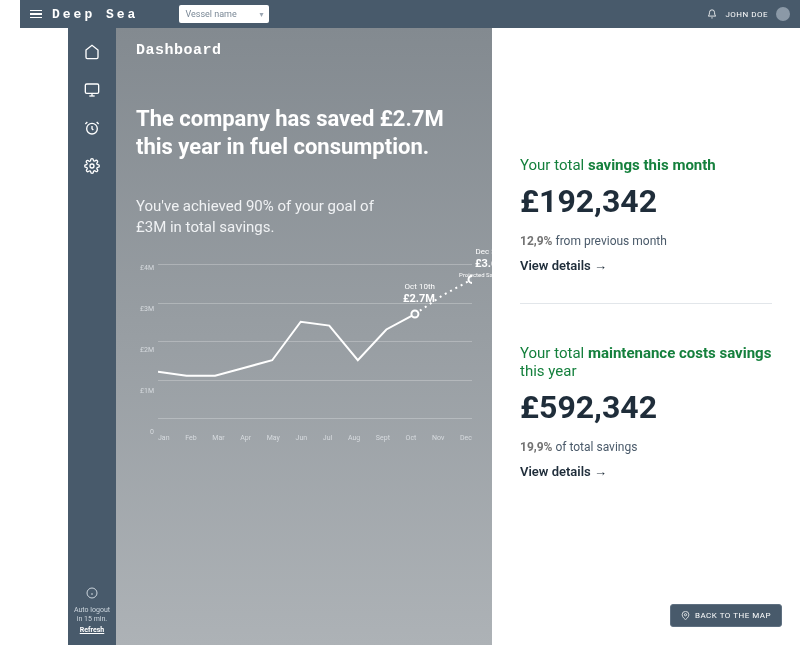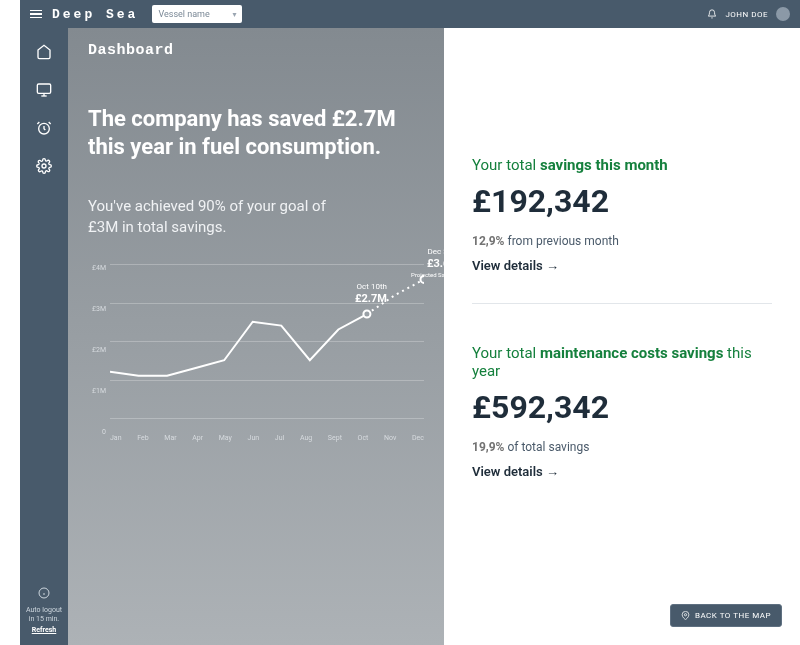--- a/index.html
+++ b/index.html
@@ -6,31 +6,31 @@
 body { font-family: -apple-system, BlinkMacSystemFont, "Segoe UI", Roboto, Helvetica, Arial, sans-serif; width: 800px; height: 645px; overflow: hidden; background: #fff; }
 
 .app { display: flex; flex-direction: column; width: 100%; height: 100%; padding-left: 20px; }
 
 
 .topbar { background: #485a6b; height: 28px; display: flex; align-items: center; padding: 0 10px; color: #fff; }
 .topbar-left { display: flex; align-items: center; gap: 10px; }
 .menu-icon { cursor: pointer; display: flex; flex-direction: column; gap: 2px; }
 .menu-icon span { display: block; width: 12px; height: 1.5px; background: #fff; }
 .brand { font-family: "Courier New", monospace; letter-spacing: 3px; font-size: 13px; font-weight: bold; }
-.vessel-select { margin-left: 4px; background: #fff; border-radius: 2px; height: 18px; display: flex; align-items: center; padding: 0 6px; min-width: 90px; color: #7a8896; font-size: 9px; cursor: pointer; justify-content: space-between; }
+.vessel-select { margin-left: 31px; background: #fff; border-radius: 2px; height: 18px; display: flex; align-items: center; padding: 0 6px; min-width: 90px; color: #7a8896; font-size: 9px; cursor: pointer; justify-content: space-between; }
 .vessel-select .chev { font-size: 8px; color: #9aa5b1; }
 .topbar-right { margin-left: auto; display: flex; align-items: center; gap: 8px; font-size: 8px; letter-spacing: 0.5px; }
 .bell-icon { width: 10px; height: 10px; }
 .avatar { width: 14px; height: 14px; border-radius: 50%; background: #8b99a7; }
 
 
 .body { flex: 1; display: flex; min-height: 0; }
 
 
-.sidebar { width: 48px; background: #485a6b; display: flex; flex-direction: column; align-items: center; padding-top: 16px; color: #fff; }
+.sidebar { width: 48px; background: #485a6b; display: flex; flex-direction: column; align-items: center; padding-top: 16px; color: #fff; margin-left: 48px; }
 .sidebar-icon { width: 16px; height: 16px; margin-bottom: 22px; cursor: pointer; display:flex; align-items:center; justify-content:center; }
 .sidebar-footer { margin-top: auto; text-align: center; font-size: 7px; color: #cdd6de; padding-bottom: 10px; line-height: 1.3; }
 .sidebar-footer .refresh { font-weight: bold; color: #fff; margin-top: 2px; cursor: pointer; text-decoration: underline; }
 .info-icon { width:12px; height:12px; margin: 0 auto 4px; }
 
 
 .content { flex: 1; display: flex; min-width: 0; }
 
 
 .panel-left { width: 376px; background: linear-gradient(180deg, #838a90 0%, #adb2b6 100%); color: #fff; padding: 14px 20px 20px 20px; position: relative; }

